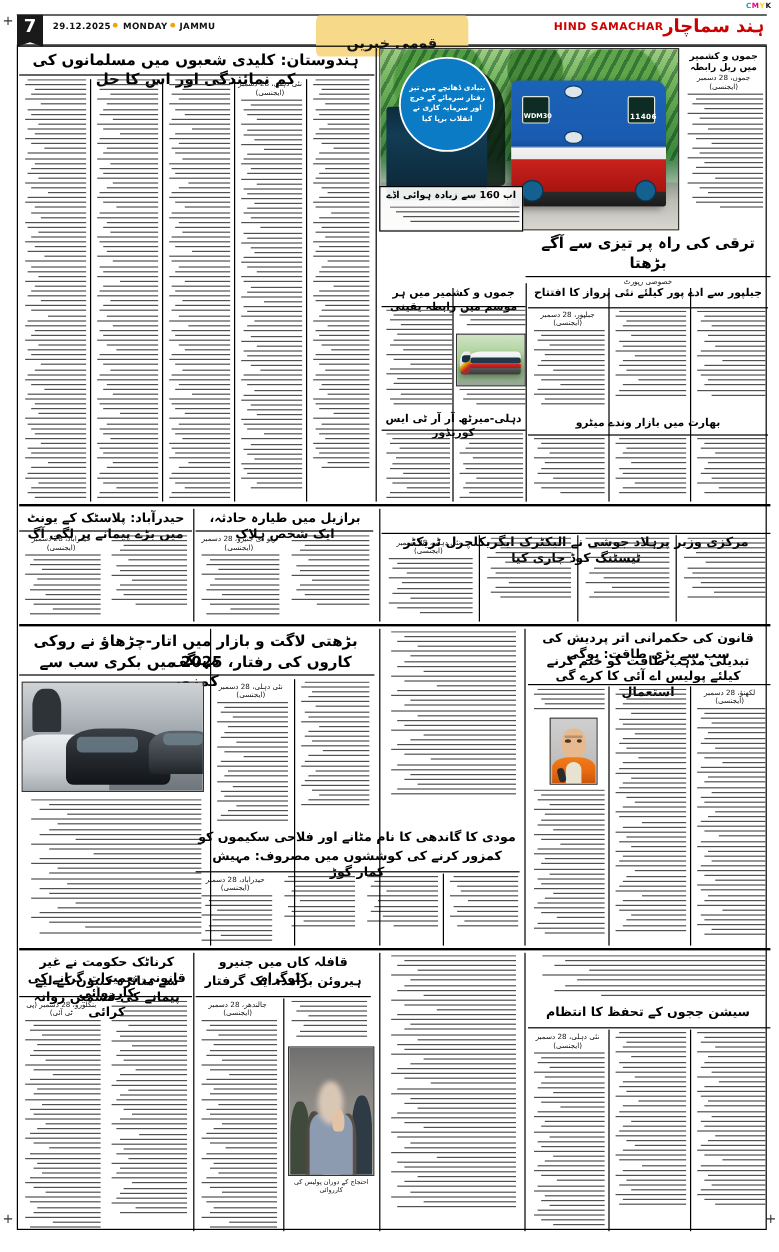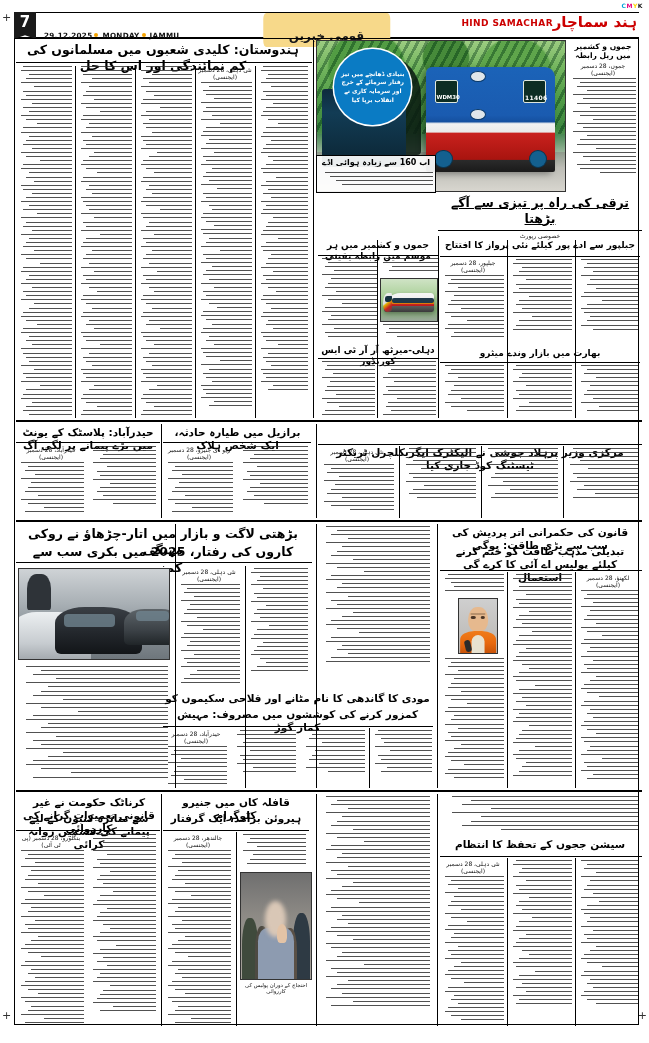--- a/index.html
+++ b/index.html
@@ -12,21 +12,21 @@
   .cmyk span:nth-child(2){color:#e5007d;}
   .cmyk span:nth-child(3){color:#ffd600;}
   .cmyk span:nth-child(4){color:#111;}
   .regmark{position:absolute;color:#333;font-size:11px;line-height:1;}
 
   
   .masthead{position:absolute;left:14px;right:10px;top:12px;height:24px;border-top:1px solid #000;border-bottom:1.6px solid #000;}
   .folio{position:absolute;left:0;top:-1px;width:22px;height:27px;background:#1a1a1a;color:#fff;
          font-weight:bold;font-size:15px;text-align:center;line-height:21px;
          clip-path:polygon(0 0,100% 0,100% 100%,50% 86%,0 100%);}
-  .dateline{position:absolute;left:30px;top:4px;font-size:7.2px;letter-spacing:.3px;color:#111;font-weight:bold;white-space:nowrap;margin-top:14px;}
+  .dateline{position:absolute;left:30px;top:4px;font-size:7.2px;letter-spacing:.3px;color:#111;font-weight:bold;white-space:nowrap;}
   .dotsep{display:inline-block;width:4px;height:4px;border-radius:50%;background:#f5a300;margin:0 4px 0 2px;vertical-align:1px;}
   .sectbadge{position:absolute;left:50%;transform:translateX(-50%);top:0px;background:#f7d98a;
              padding:12px 26px 3px;border-radius:3px/6px;}
   .sectbadge span{font-size:12px;color:#1a1a1a;font-weight:bold;direction:rtl;}
   .brand-en{position:absolute;right:86px;top:5px;color:#cc0000;font-size:9px;font-weight:bold;letter-spacing:.4px;}
   .brand-ur{position:absolute;right:2px;top:0px;color:#cc0000;font-size:15px;font-weight:bold;direction:rtl;}
 
   
   .rule{position:absolute;background:#000;}
   .vr{width:1px;}
@@ -645,21 +645,21 @@
 
   <div class="boxline" style="left:316px;top:155px;width:120px;height:38px;background:rgba(255,255,255,.92);"></div>
   <div class="kicker" style="left:318px;top:158px;width:116px;">اب 160 سے زیادہ ہوائی اڈے</div>
   <div class="col" style="left:319px;top:172px;width:114px;height:20px;">
     <div class="ln w95"></div>
       <div class="ln w90"></div>
       <div class="ln w85"></div>
       <div class="ln w80"></div>
   </div>
 
-  <div class="hl big" style="left:440px;top:195px;width:200px;text-decoration:underline;">ترقی کی راہ پر تیزی سے آگے بڑھتا</div>
+  <div class="hl big" style="left:440px;top:195px;width:200px;">ترقی کی راہ پر تیزی سے آگے بڑھتا</div>
   <div class="rule hr1" style="left:438px;top:230px;width:204px;"></div>
   <div class="byline" style="position:absolute;left:438px;top:232px;width:204px;">خصوصی رپورٹ</div>
 
   <div class="hl sm" style="left:320px;top:240px;width:116px;">جموں و کشمیر میں ہر موسم میں رابطہ یقینی</div>
   <div class="rule hr1" style="left:318px;top:255px;width:120px;"></div>
   <div class="col" style="left:319px;top:258px;width:58px;height:86px;">
     <div class="ln w95"></div>
       <div class="ln w85"></div>
       <div class="ln w90"></div>
       <div class="ln w75"></div>

